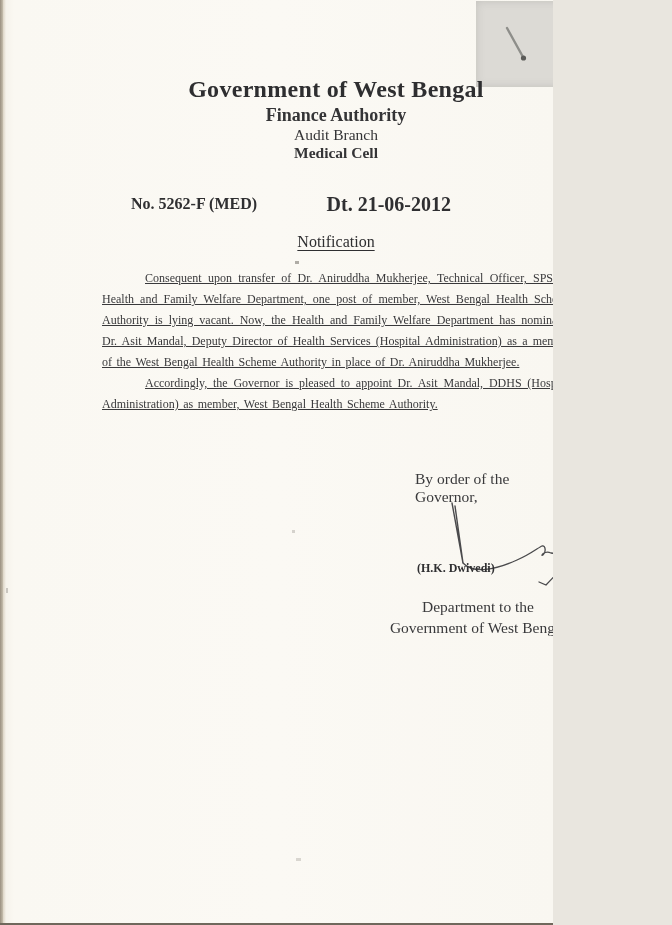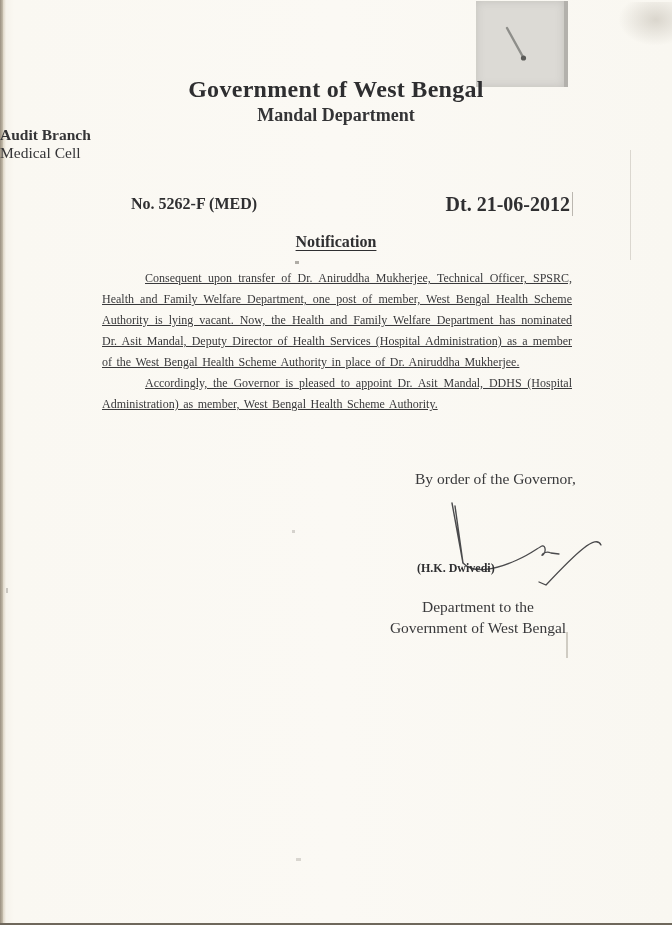--- a/index.html
+++ b/index.html
@@ -3,21 +3,21 @@
 <meta charset="utf-8">
 <style>
   * { margin: 0; padding: 0; box-sizing: border-box; }
   html, body { width: 672px; height: 925px; }
   body {
     font-family: "Liberation Serif", "DejaVu Serif", serif;
     background: #e9e6df;
   }
   .page {
     position: relative;
-    width: 672px;
+    width: 553px;
     height: 925px;
     background: linear-gradient(90deg, #f3efe6 0px, #faf8f2 14px, #fbf9f4 50%, #f9f7f1 100%);
     overflow: hidden;
     color: #38383a;
   }
   
   .edge-left {
     position: absolute; left: 0; top: 0; width: 3px; height: 925px;
     background: linear-gradient(90deg, #9a9080, #c7bfae);
   }
@@ -46,46 +46,46 @@
     position: absolute; top: 76px; left: 0; width: 672px;
     text-align: center; font-weight: bold; font-size: 24px; color: #2e2e30;
     letter-spacing: 0.3px;
   }
   .doc-sub1 {
     position: absolute; top: 105px; left: 0; width: 672px;
     text-align: center; font-weight: bold; font-size: 18px; color: #343436;
   }
   .doc-sub2 {
     position: absolute; top: 126px; left: 0; width: 672px;
-    font-weight: bold; font-size: 15.5px; color: #343436;
+    text-align: center; font-weight: normal; font-size: 15.5px; color: #343436;
   }
   .doc-sub3 {
     position: absolute; top: 144px; left: 0; width: 672px;
-    font-weight: normal; font-size: 15.5px; color: #343436;
+    text-align: center; font-weight: bold; font-size: 15.5px; color: #343436;
   }
   
   .memo-no {
     position: absolute; top: 195px; left: 102px;
     font-weight: bold; font-size: 16px; color: #2f2f31; margin-left: 29px;
   }
   .memo-date {
     position: absolute; top: 193px; right: 102px;
     font-weight: bold; font-size: 20px; color: #2f2f31;
   }
   .date-streak {
     position: absolute; left: 572px; top: 192px; width: 1px; height: 24px;
     background: rgba(110,105,95,0.45);
   }
   
   .heading {
     position: absolute; top: 233px; left: 0; width: 672px;
     text-align: center;
   }
   .heading span {
-    font-weight: bold; font-size: 16px; color: #2f2f31;
+    font-weight: normal; font-size: 16px; color: #2f2f31;
     text-decoration: underline;
     text-underline-offset: 3px;
   }
   
   .body-text {
     position: absolute; top: 268px; left: 102px; width: 470px;
     font-size: 12px; line-height: 21px;
     text-align: justify; color: #39393b;
     word-spacing: 1.5px;
     text-decoration: underline;
@@ -133,21 +133,21 @@
   <div class="smudge-topright"></div>
 
   <div class="note-box">
     <svg width="88" height="86" viewBox="0 0 88 86">
       <path d="M31 27 L47 56" stroke="#8e8e8a" stroke-width="2.4" fill="none" stroke-linecap="round"></path>
       <circle cx="47.5" cy="57" r="2.6" fill="#5a5a57"></circle>
     </svg>
   </div>
 
   <div class="doc-title">Government of West Bengal</div>
-  <div class="doc-sub1">Mandal Department</div>
+  <div class="doc-sub1">Finance Authority</div>
   <div class="doc-sub2">Audit Branch</div>
   <div class="doc-sub3">Medical Cell</div>
 
   <div class="memo-no">No. 5262-F (MED)</div>
   <div class="memo-date">Dt. 21-06-2012</div>
   <div class="date-streak"></div>
 
   <div class="heading">
     <span>Notification</span>
   </div>

